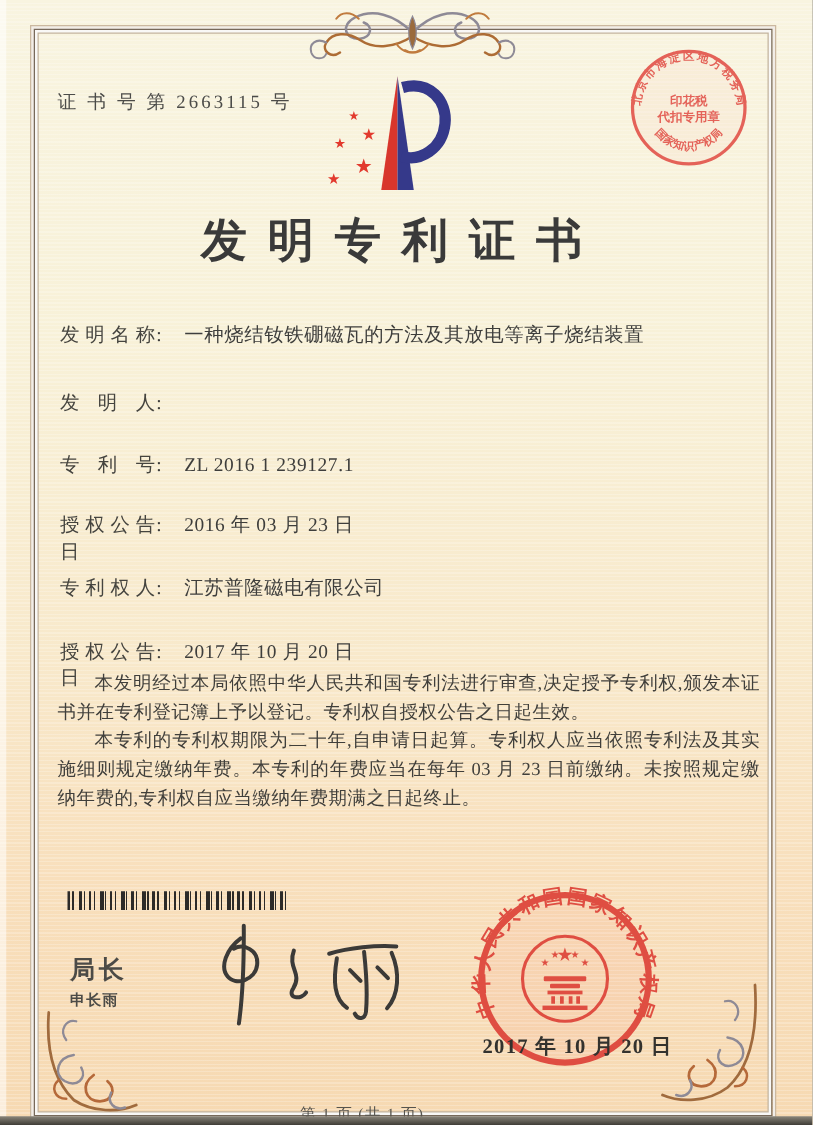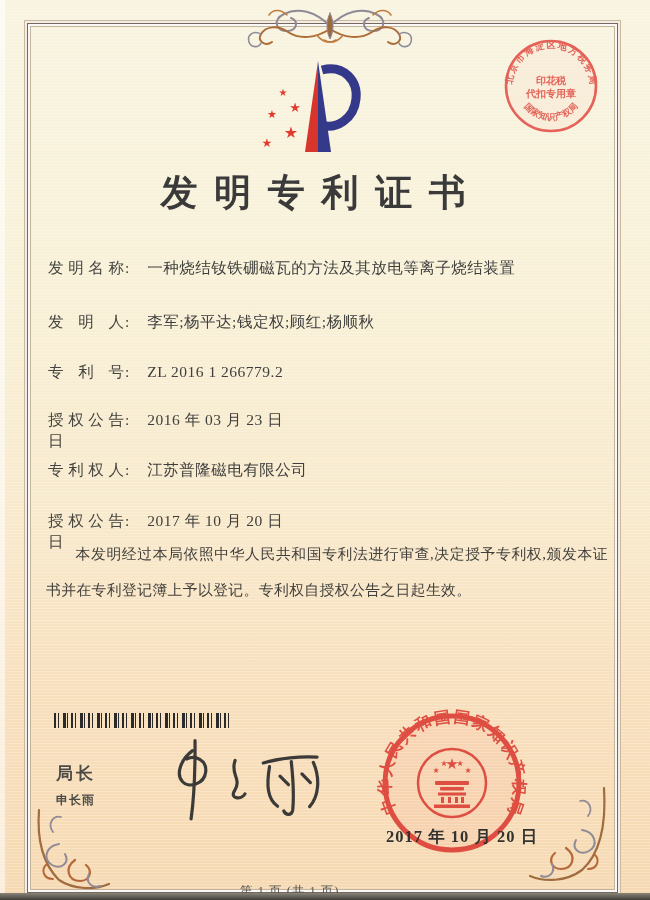--- a/index.html
+++ b/index.html
@@ -23,26 +23,26 @@
   }
   .abs{position:absolute;}
   .cert-no{left:46px;top:72px;z-index:3;font-size:15px;letter-spacing:2.5px;color:#4b4b48;}
   .title{left:27px;top:168px;width:589px;z-index:3;text-align:center;
     font-size:37px;font-weight:700;letter-spacing:.45em;color:#3a3a3a;font-family:Liberation Mono, monospace;}
   .field-row{left:48px;z-index:3;display:flex;align-items:baseline;font-size:15.5px;color:#3e3e3c;justify-content:flex-end;}
   .field-label{display:inline-block;width:76px;text-align:justify;text-align-last:justify;color:#45443f;}
   .field-colon{margin:0 2px 0 1px;}
   .field-value{letter-spacing:.5px;white-space:nowrap;margin-left:16px;}
   .body-text{left:46px;top:536px;width:562px;z-index:3;}
-  .body-text p{margin:0;font-size:14.8px;line-height:36px;text-indent:2em;
+  .body-text p{margin:0;font-size:14.8px;line-height:23px;text-indent:2em;
     text-align:justify;color:#403f3b;letter-spacing:.4px;}
   .barcode{left:54px;top:713px;width:176px;height:15px;z-index:3;
     background:repeating-linear-gradient(90deg,#2c2a28 0 2px,transparent 2px 4px,#2c2a28 4px 5px,
       transparent 5px 9px,#2c2a28 9px 12px,transparent 12px 13px,#2c2a28 13px 14px,transparent 14px 17px);}
-  .signer-title{left:56px;top:762px;z-index:3;font-size:17px;font-weight:700;color:#4c4b47;letter-spacing:3px;}
+  .signer-title{left:56px;top:762px;z-index:3;font-size:20px;font-weight:700;color:#4c4b47;letter-spacing:3px;}
   .signer-name{left:56px;top:792px;z-index:3;font-size:12px;font-weight:700;color:#4c4b47;letter-spacing:1px;}
   .signature{left:152px;top:728px;z-index:4;}
   .seal{left:364px;top:695px;z-index:4;opacity:.92;}
   .seal-date{left:386px;top:826px;z-index:5;font-size:16.5px;font-weight:700;color:#33322e;letter-spacing:1px;}
   .tax-stamp{left:502px;top:37px;z-index:4;opacity:.9;}
   .footer{left:240px;top:866px;z-index:3;font-size:12.5px;color:#56544e;letter-spacing:1px;margin-top:17px;}
   .logo{left:250px;top:55px;z-index:3;}
   .ornament-top{left:213px;top:1px;z-index:3;}
   .flourish-bl{left:29px;top:792px;z-index:3;}
   .flourish-br{left:518px;top:768px;z-index:3;}
@@ -83,20 +83,21 @@
     <g fill="none" stroke-linecap="round" transform="translate(96,0) scale(-1,1)">
       <path d="M10,20 C8,52 12,84 32,102 C48,114 70,114 84,108" stroke="#a06b3e" stroke-width="2.2"></path>
       <path d="M32,62 c-13,2 -17,15 -7,21 c9,5 18,-2 13,-11" stroke="#8e8a96" stroke-width="2"></path>
       <path d="M48,80 c-11,8 -7,21 5,21 c10,0 13,-10 6,-16" stroke="#b5693a" stroke-width="2.2"></path>
       <path d="M20,86 c-7,6 -3,15 6,15" stroke="#b5693a" stroke-width="2"></path>
       <path d="M62,96 c-4,8 3,15 11,12" stroke="#8e8a96" stroke-width="2"></path>
       <path d="M26,48 c-6,-8 0,-17 8,-15" stroke="#8e8a96" stroke-width="1.8"></path>
     </g>
   </svg>
 
+  <div class="abs cert-no">证 书 号 第 2663115 号</div>
 
   <svg class="abs logo" width="118" height="105" viewBox="0 0 118 105">
     <polygon points="68,6 55,97 68,97" fill="#d8362c"></polygon>
     <polygon points="68,6 68,97 81,97" fill="#35398a"></polygon>
     <path d="M72,15 C94,9 108,26 106,44 C104,64 86,75 71,70" fill="none" stroke="#35398a" stroke-width="9"></path>
     <g fill="#e23a2e" text-anchor="middle" font-family="'DejaVu Sans',sans-serif">
       <text x="33" y="41" font-size="10">★</text>
       <text x="45" y="57" font-size="13">★</text>
       <text x="22" y="63" font-size="11">★</text>
       <text x="41" y="83" font-size="16">★</text>
@@ -123,45 +124,45 @@
   <div class="abs title">发明专利证书</div>
 
   <div class="abs field-row" style="top:258px">
     <span class="field-label">发明名称</span>
       <span class="field-colon">:</span>
     <span class="field-value">一种烧结钕铁硼磁瓦的方法及其放电等离子烧结装置</span>
   </div>
   <div class="abs field-row" style="top:312px">
     <span class="field-label">发明人</span>
       <span class="field-colon">:</span>
-    <span class="field-value">李军;杨平达;钱定权;顾红;杨顺秋</span>
   </div>
   <div class="abs field-row" style="top:362px">
     <span class="field-label">专利号</span>
       <span class="field-colon">:</span>
-    <span class="field-value">ZL 2016 1 266779.2</span>
+    <span class="field-value">ZL 2016 1 239127.1</span>
   </div>
   <div class="abs field-row" style="top:410px">
     <span class="field-label">授权公告日</span>
       <span class="field-colon">:</span>
     <span class="field-value">2016 年 03 月 23 日</span>
   </div>
   <div class="abs field-row" style="top:460px">
     <span class="field-label">专利权人</span>
       <span class="field-colon">:</span>
     <span class="field-value">江苏普隆磁电有限公司</span>
   </div>
   <div class="abs field-row" style="top:511px">
     <span class="field-label">授权公告日</span>
       <span class="field-colon">:</span>
     <span class="field-value">2017 年 10 月 20 日</span>
   </div>
 
   <div class="abs body-text">
     <p>本发明经过本局依照中华人民共和国专利法进行审查,决定授予专利权,颁发本证书并在专利登记簿上予以登记。专利权自授权公告之日起生效。</p>
+    <p>本专利的专利权期限为二十年,自申请日起算。专利权人应当依照专利法及其实施细则规定缴纳年费。本专利的年费应当在每年 03 月 23 日前缴纳。未按照规定缴纳年费的,专利权自应当缴纳年费期满之日起终止。</p>
   </div>
 
   <div class="abs barcode"></div>
 
   <div class="abs signer-title">局长</div>
   <div class="abs signer-name">申长雨</div>
 
   <svg class="abs signature" width="185" height="98" viewBox="0 0 185 98">
     <g fill="none" stroke="#3b3a38" stroke-width="3.2" stroke-linecap="round" transform="rotate(-3 92 49)">
       <path d="M42,20 C30,28 24,42 30,50 C36,58 52,54 54,42 C56,30 44,24 36,28"></path>

